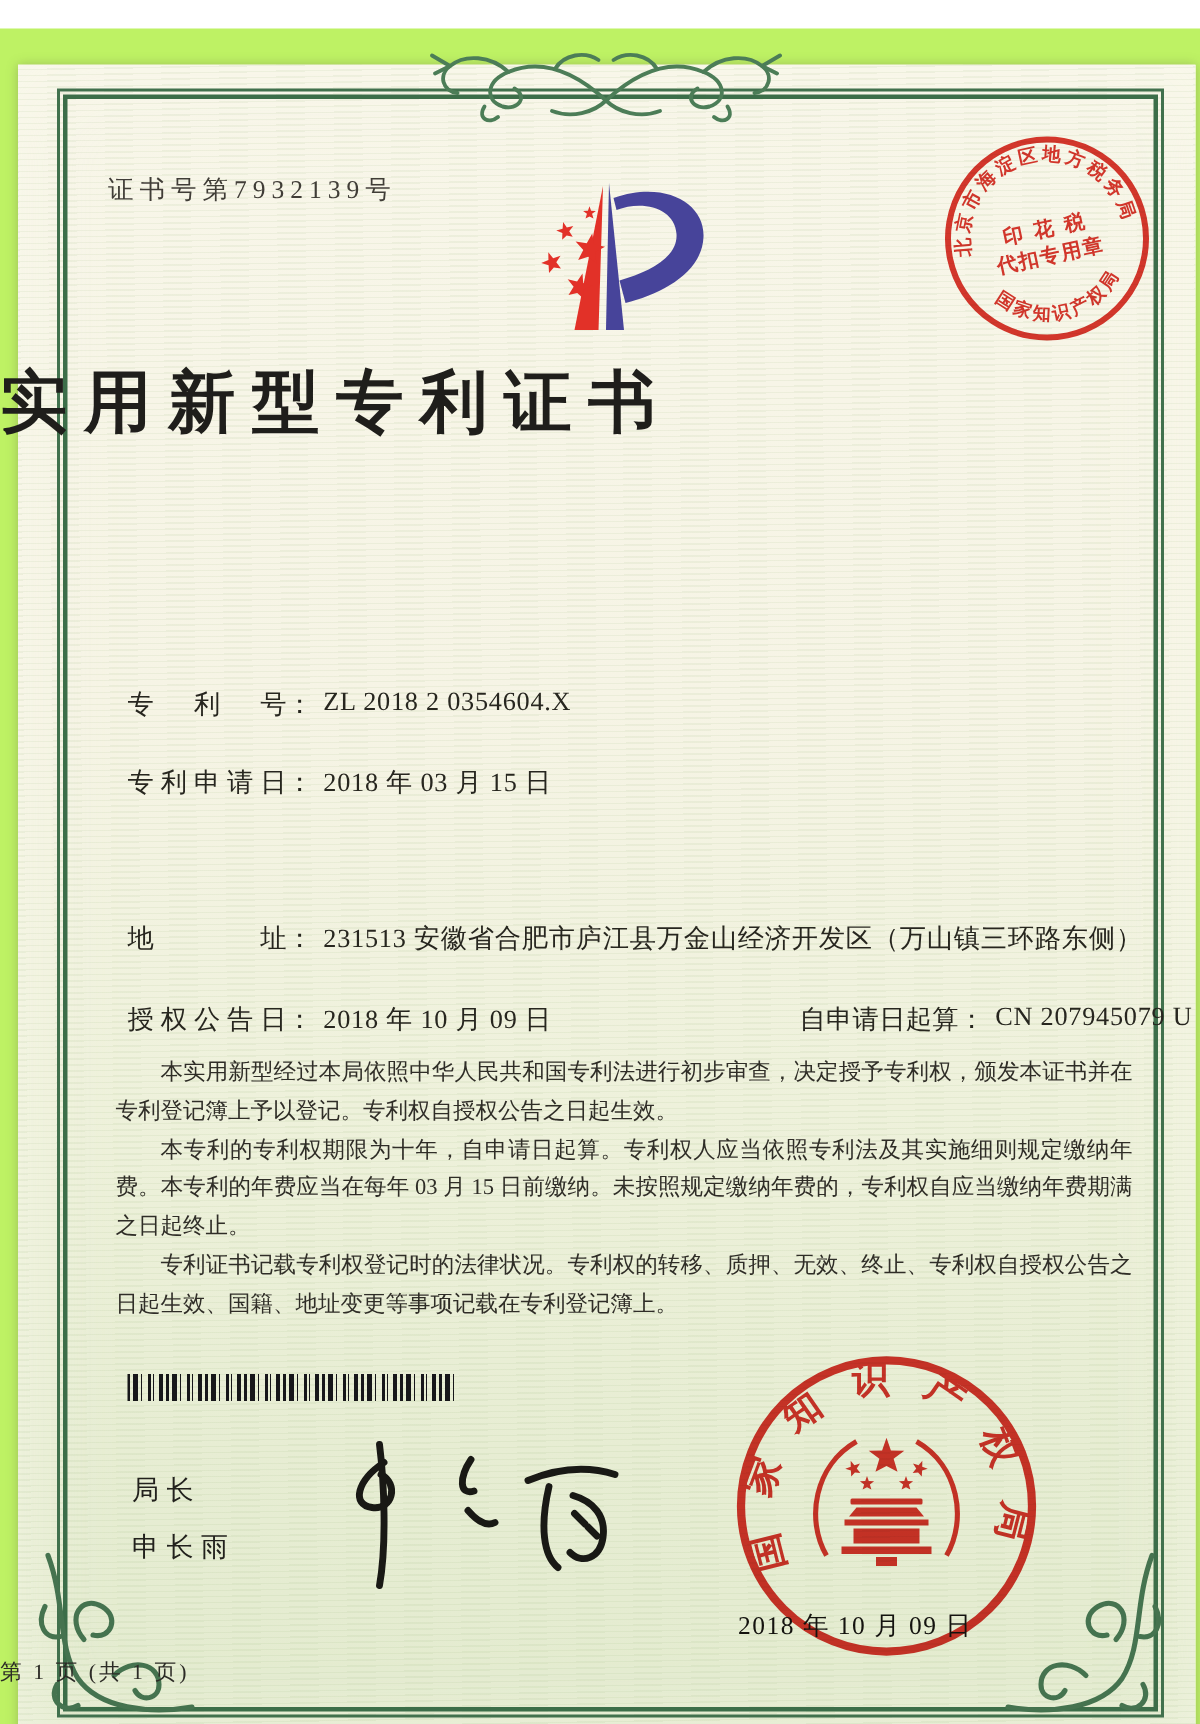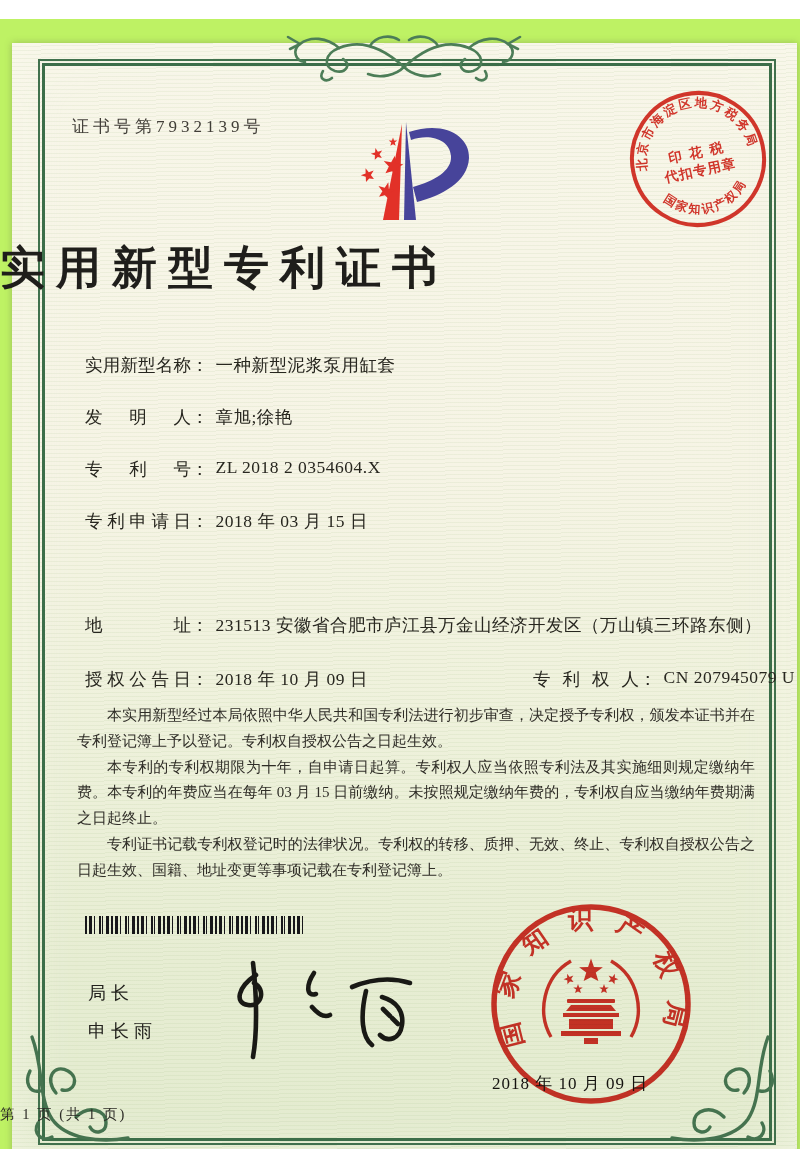--- a/index.html
+++ b/index.html
@@ -145,39 +145,33 @@
       <text font-size="12" font-weight="bold" letter-spacing="2">
         <textPath href="#taxArcBot" startOffset="50%" text-anchor="middle">国家知识产权局</textPath>
       </text>
       <text x="80" y="78" text-anchor="middle" font-size="13.5" font-weight="bold" letter-spacing="2">印 花 税</text>
       <text x="80" y="96" text-anchor="middle" font-size="13.5" font-weight="bold" letter-spacing="1">代扣专用章</text>
     </g>
   </svg>
 
   <div class="title">实用新型专利证书</div>
 
-  <div class="frow" style="top:334px">
-    <span class="flabel">实用新型名称</span><span class="fcolon">：</span><span class="fval">一种新型泥浆泵用缸套</span>
-  </div>
-  <div class="frow" style="top:386px">
-    <span class="flabel">发明人</span><span class="fcolon">：</span><span class="fval">章旭;徐艳</span>
-  </div>
   <div class="frow" style="top:438px">
     <span class="flabel">专利号</span><span class="fcolon">：</span><span class="fval">ZL 2018 2 0354604.X</span>
   </div>
   <div class="frow" style="top:490px">
     <span class="flabel">专利申请日</span><span class="fcolon">：</span><span class="fval">2018 年 03 月 15 日</span>
   </div>
   <div class="frow" style="top:594px">
     <span class="flabel">地址</span><span class="fcolon">：</span><span class="fval wrap">231513 安徽省合肥市庐江县万金山经济开发区（万山镇三环路东侧）</span>
   </div>
   <div class="frow" style="top:648px">
     <span class="flabel">授权公告日</span><span class="fcolon">：</span><span class="fval">2018 年 10 月 09 日</span>
     <span class="grant-right">
-      <span class="flabel">专利权人</span><span class="fcolon">：</span><span class="fval">CN 207945079 U</span>
+      <span class="flabel">自申请日起算</span><span class="fcolon">：</span><span class="fval">CN 207945079 U</span>
     </span>
   </div>
 
   <div class="bodytext">
     <p>本实用新型经过本局依照中华人民共和国专利法进行初步审查，决定授予专利权，颁发本证书并在专利登记簿上予以登记。专利权自授权公告之日起生效。</p>
     <p>本专利的专利权期限为十年，自申请日起算。专利权人应当依照专利法及其实施细则规定缴纳年费。本专利的年费应当在每年 03 月 15 日前缴纳。未按照规定缴纳年费的，专利权自应当缴纳年费期满之日起终止。</p>
     <p>专利证书记载专利权登记时的法律状况。专利权的转移、质押、无效、终止、专利权自授权公告之日起生效、国籍、地址变更等事项记载在专利登记簿上。</p>
   </div>
 
   <div class="barcode"></div>

